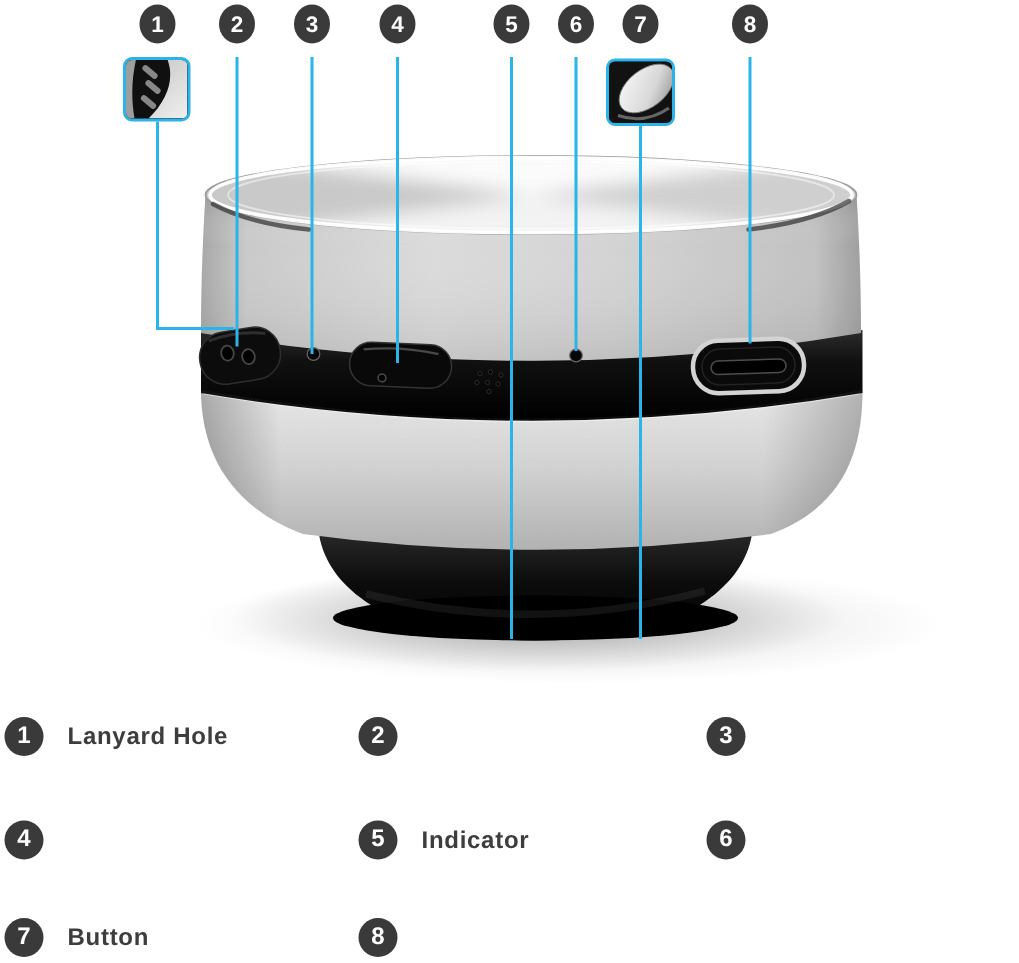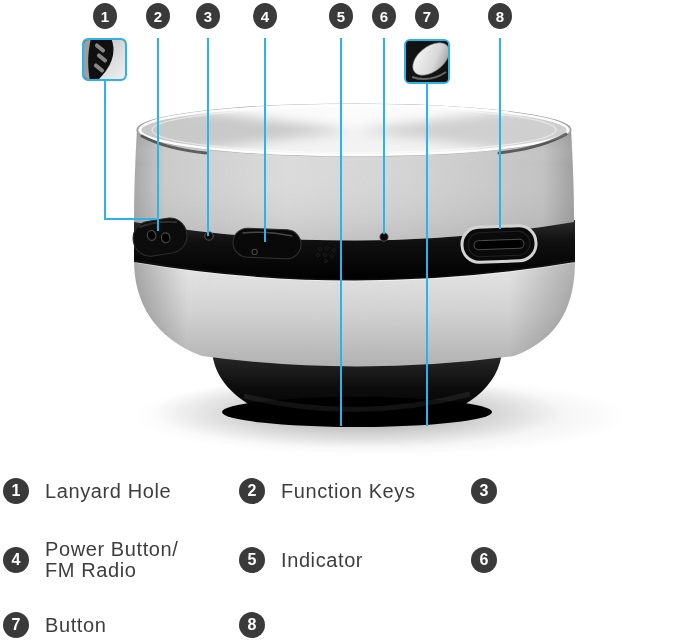--- a/index.html
+++ b/index.html
@@ -19,21 +19,21 @@
     display:flex;align-items:center;justify-content:center;z-index:4;}
   .inset{position:absolute;box-sizing:border-box;border:2px solid var(--accent);
     border-radius:6px;overflow:hidden;background:#111;z-index:3;}
   .inset svg{display:block;}
   #legend-layer{position:absolute;inset:0;z-index:5;}
   .legend-item{position:absolute;display:flex;align-items:center;gap:16px;
     transform:translateY(-50%);}
   .legend-circle{width:26px;height:26px;border-radius:50%;background:var(--circleBg);
     color:#fff;font-weight:bold;font-size:16px;display:flex;align-items:center;
     justify-content:center;flex:0 0 auto;}
-  .legend-label{font-size:20px;font-weight:normal;color:var(--labelColor);
+  .legend-label{font-size:16px;font-weight:bold;color:var(--labelColor);
     letter-spacing:.03em;line-height:21px;white-space:pre-line;}
 </style>
 </head>
 <body>
 
 <div id="stage">
 
   <svg id="product-svg" width="679" height="642" viewBox="0 0 679 642">
     <defs>
       <radialGradient id="shadowG" cx="50%" cy="50%" r="50%">
@@ -217,29 +217,26 @@
     </svg>
   </div>
 
   <div id="legend-layer">
       <div class="legend-item" style="left: 3px; top: 491px;">
         <span class="legend-circle">1</span>
         <span class="legend-label">Lanyard Hole</span>
       </div>
       <div class="legend-item" style="left: 239px; top: 491px;">
         <span class="legend-circle">2</span>
-        <span class="legend-label">Function Keys</span>
       </div>
       <div class="legend-item" style="left: 471px; top: 491px;">
         <span class="legend-circle">3</span>
       </div>
       <div class="legend-item" style="left: 3px; top: 560px;">
         <span class="legend-circle">4</span>
-        <span class="legend-label">Power Button/
-FM Radio</span>
       </div>
       <div class="legend-item" style="left: 239px; top: 560px;">
         <span class="legend-circle">5</span>
         <span class="legend-label">Indicator</span>
       </div>
       <div class="legend-item" style="left: 471px; top: 560px;">
         <span class="legend-circle">6</span>
       </div>
       <div class="legend-item" style="left: 3px; top: 625px;">
         <span class="legend-circle">7</span>

